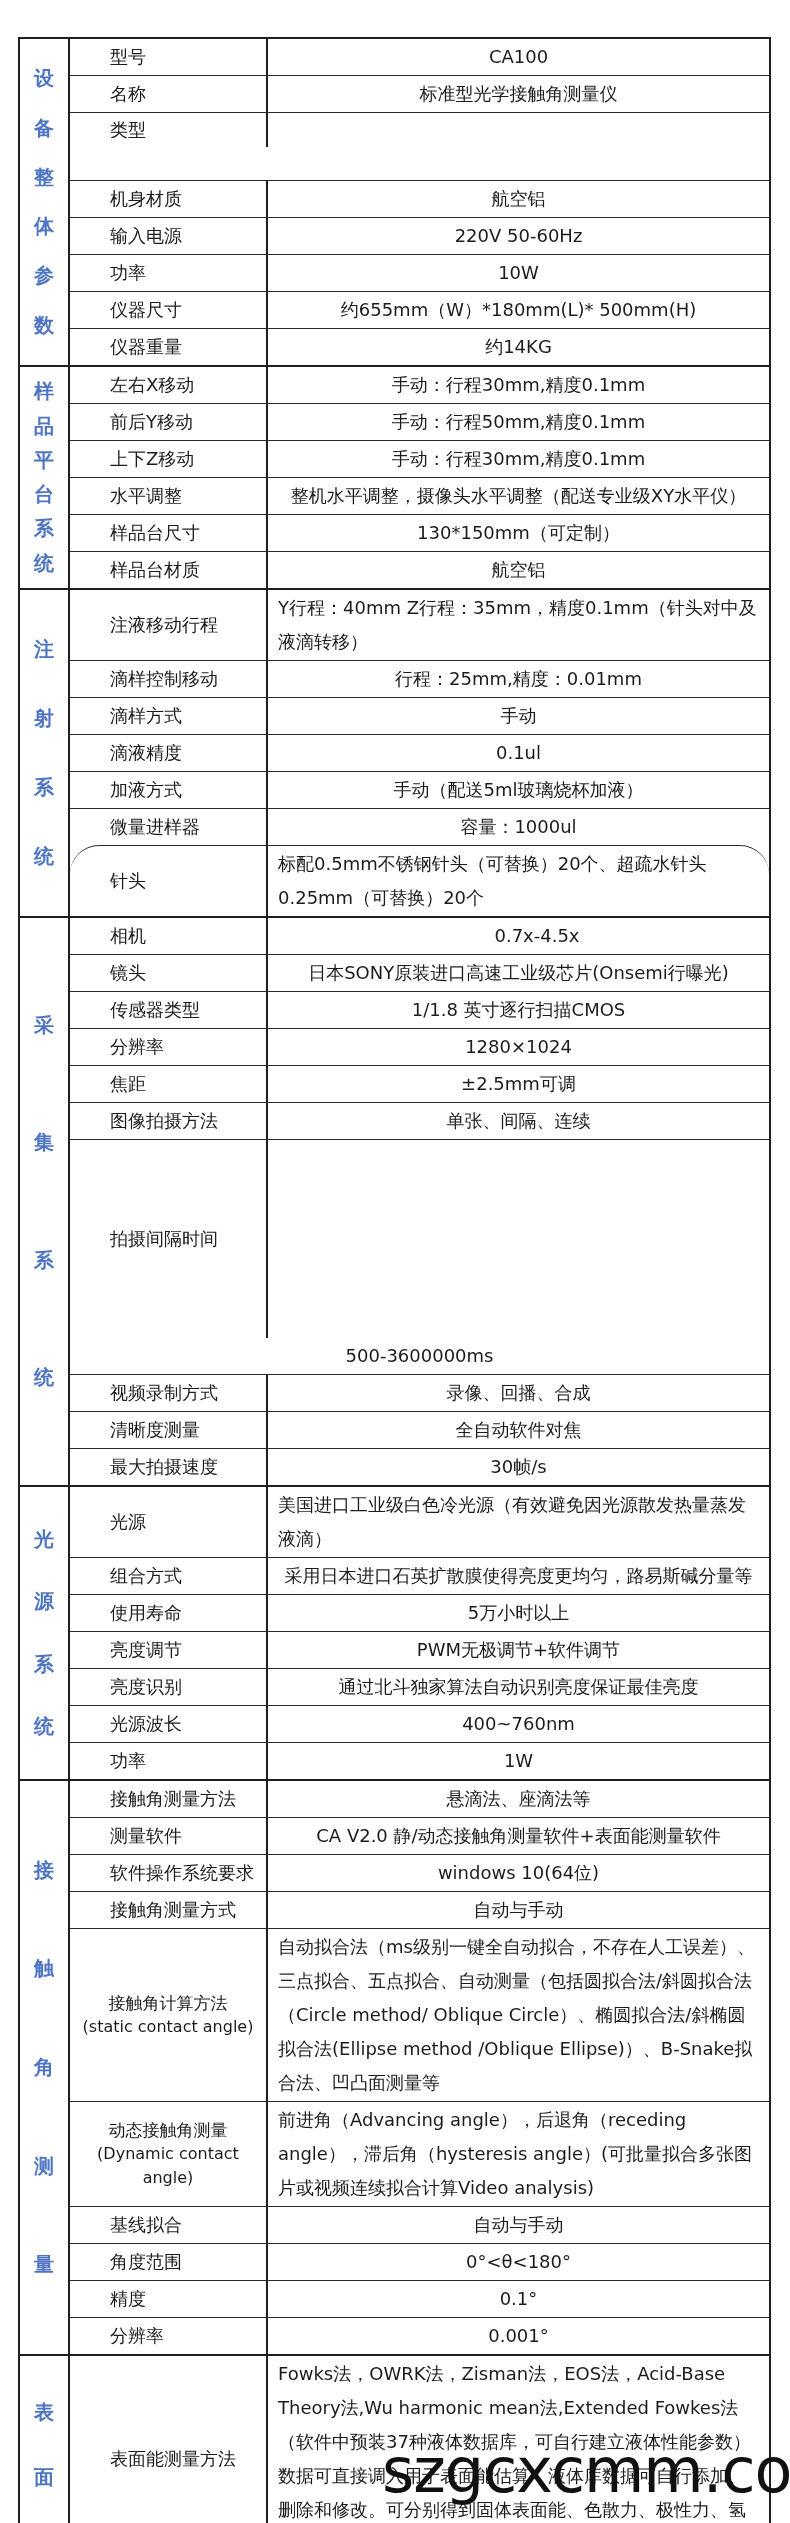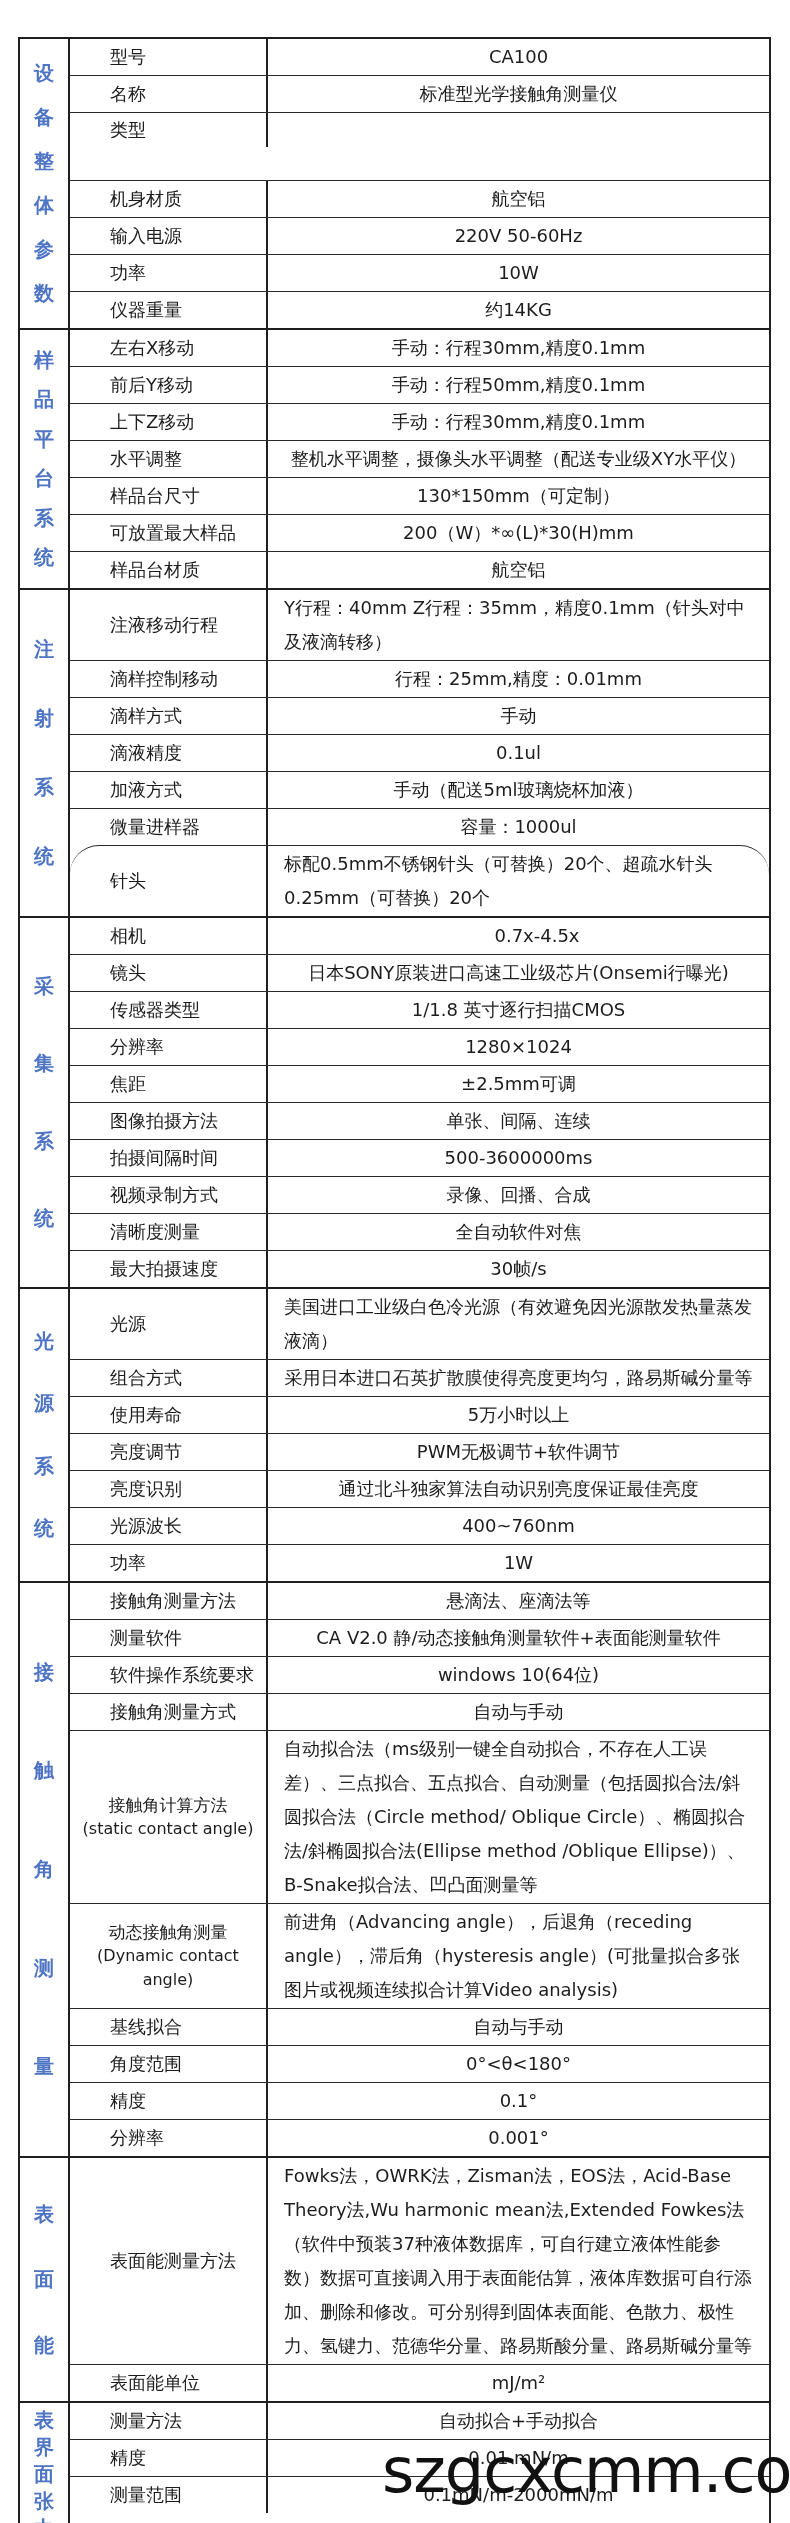--- a/index.html
+++ b/index.html
@@ -23,21 +23,21 @@
   .row{display:flex;border-top:1px solid #2a2a2a;}
   .row:first-child{border-top:none;}
   .param{
     width:198px;flex:0 0 198px;border-right:2px solid #1f1f1f;
     padding:1px 4px 1px 40px;display:flex;flex-direction:column;justify-content:center;
     font-size:18px;line-height:26px;box-sizing:border-box;
   }
   .param.center{align-items:center;text-align:center;padding-left:4px;font-size:17px;line-height:24px;}
   .param-sub{font-size:16px;}
   .value{
-    flex:1;padding:1px 16px;display:flex;align-items:center;justify-content:center;
+    flex:1;padding:1px 10px;display:flex;align-items:center;justify-content:center;
     text-align:center;font-size:18px;line-height:34px;box-sizing:border-box;
   }
   .value.left{justify-content:flex-start;text-align:left;}
   .watermark{
     position:absolute;left:382px;top:2436px;z-index:5;
     font-size:62px;line-height:70px;color:#111;white-space:nowrap;letter-spacing:-1px;
   }
 </style>
 </head>
 <body>
@@ -83,20 +83,26 @@
           <div class="value">220V 50-60Hz</div>
         </div>
         <div class="row" style="min-height: 34px;">
           <div class="param">
             <div>功率</div>
           </div>
           <div class="value">10W</div>
         </div>
         <div class="row" style="min-height: 34px;">
           <div class="param">
+            <div>仪器尺寸</div>
+          </div>
+          <div class="value">约655mm（W）*180mm(L)* 500mm(H)</div>
+        </div>
+        <div class="row" style="min-height: 34px;">
+          <div class="param">
             <div>仪器重量</div>
           </div>
           <div class="value">约14KG</div>
         </div>
       </div>
     </div>
     <div class="section">
       <div class="side">
         <span>样</span>
         <span>品</span>
@@ -131,26 +137,20 @@
           <div class="value">整机水平调整，摄像头水平调整（配送专业级XY水平仪）</div>
         </div>
         <div class="row" style="min-height: 34px;">
           <div class="param">
             <div>样品台尺寸</div>
           </div>
           <div class="value">130*150mm（可定制）</div>
         </div>
         <div class="row" style="min-height: 34px;">
           <div class="param">
-            <div>可放置最大样品</div>
-          </div>
-          <div class="value">200（W）*∞(L)*30(H)mm</div>
-        </div>
-        <div class="row" style="min-height: 34px;">
-          <div class="param">
             <div>样品台材质</div>
           </div>
           <div class="value">航空铝</div>
         </div>
       </div>
     </div>
     <div class="section">
       <div class="side">
         <span>注</span>
         <span>射</span>
@@ -239,21 +239,21 @@
             <div>焦距</div>
           </div>
           <div class="value">±2.5mm可调</div>
         </div>
         <div class="row" style="min-height: 34px;">
           <div class="param">
             <div>图像拍摄方法</div>
           </div>
           <div class="value">单张、间隔、连续</div>
         </div>
-        <div class="row" style="min-height: 34px;">
+        <div class="row" style="min-height: 34px; flex-direction: column;">
           <div class="param">
             <div>拍摄间隔时间</div>
           </div>
           <div class="value">500-3600000ms</div>
         </div>
         <div class="row" style="min-height: 34px;">
           <div class="param">
             <div>视频录制方式</div>
           </div>
           <div class="value">录像、回播、合成</div>

